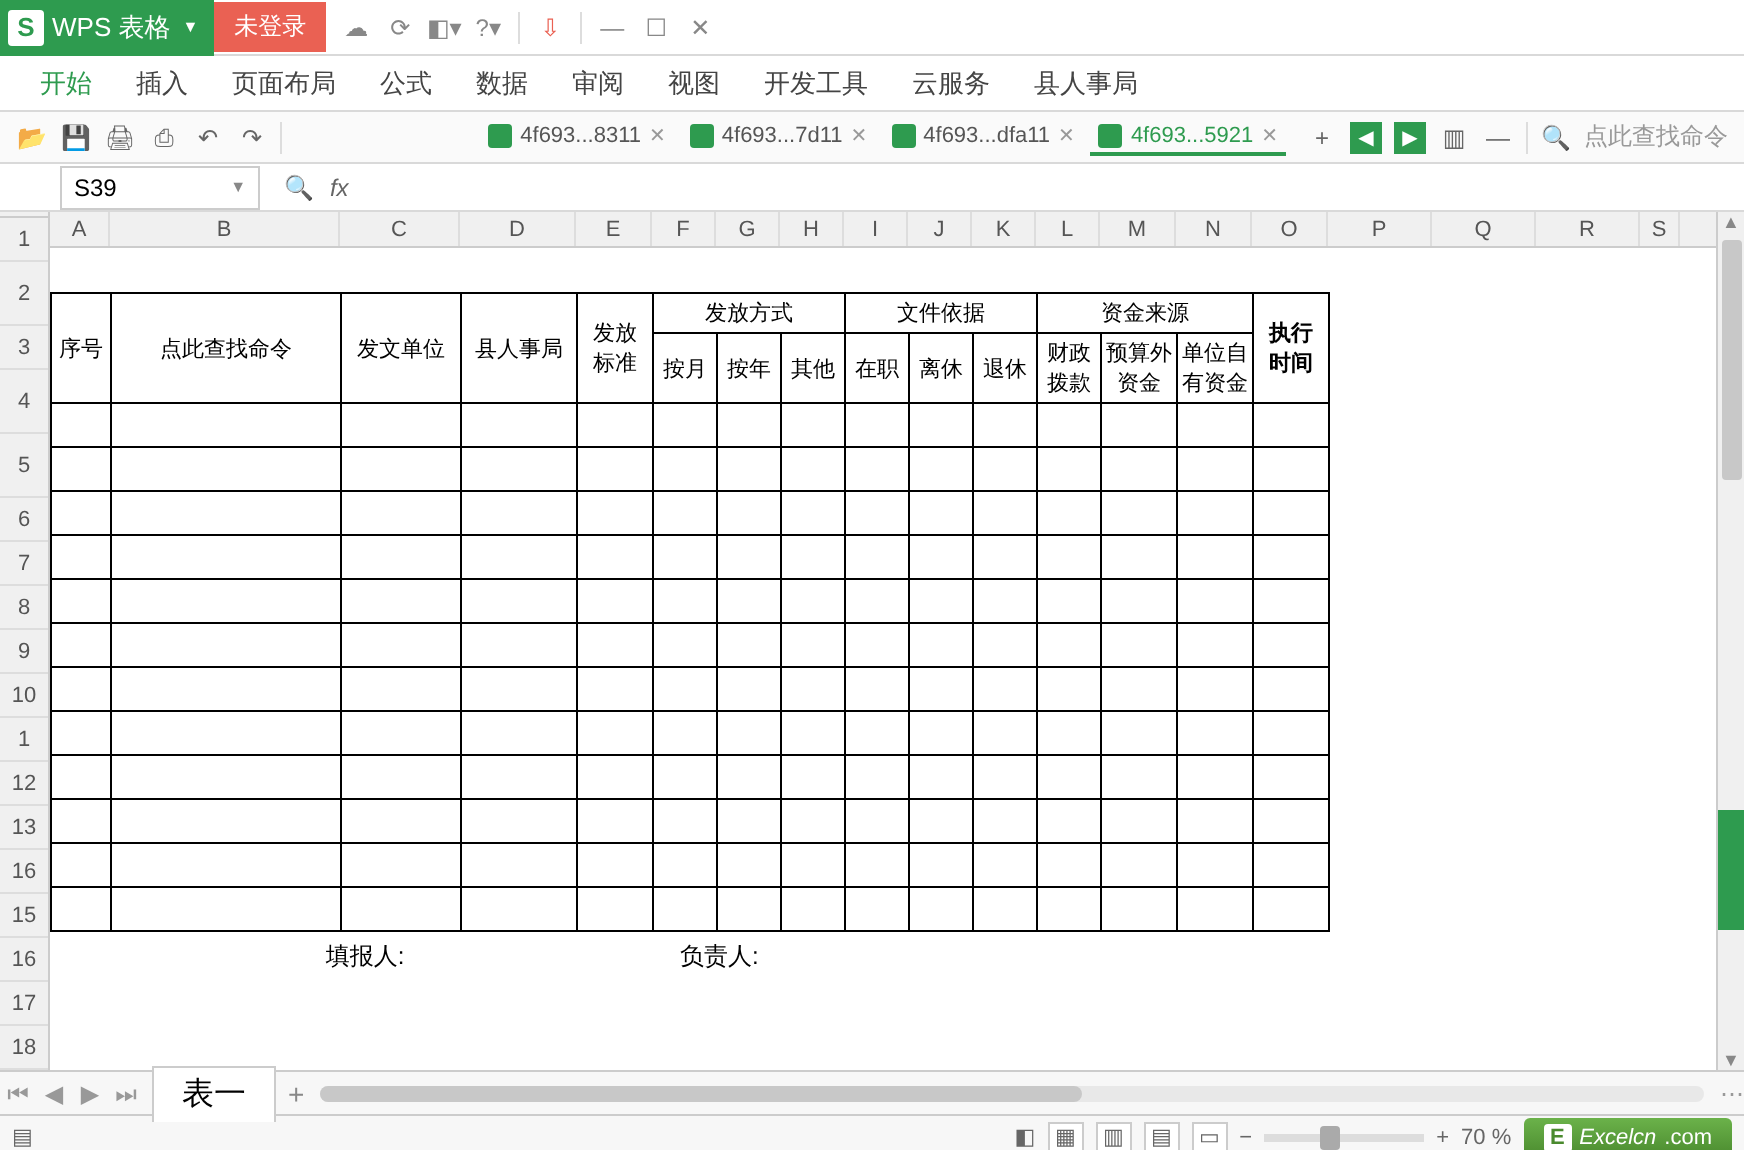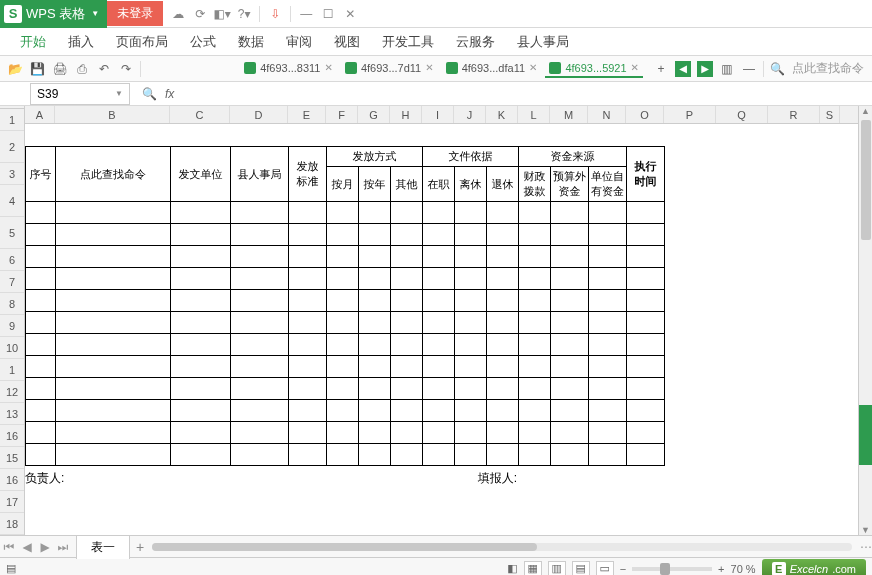--- a/index.html
+++ b/index.html
@@ -60,21 +60,21 @@
 .subrow { width:630px; display:flex; justify-content:space-between; font-size:12px; padding:0 2px 2px; }
 table.dt { border-collapse:collapse; }
 table.dt th, table.dt td { border:1px solid #000; font-size:11px; text-align:center; font-weight:normal; }
 table.dt th { padding:2px 1px; }
 .footer-row { width:630px; display:flex; font-size:12px; padding-top:4px; }
 .footer-row span { flex:1; }
 
 
 .stabs { height:22px; display:flex; align-items:center; border-top:1px solid #ccc; background:#f7f7f7; }
 .stabs .nav { width:18px; text-align:center; color:#999; cursor:pointer; }
-.stab { padding:3px 14px; background:#fff; border:1px solid #ccc; border-bottom:none; font-size:12px; margin-left:4px; }
+.stab { padding:3px 14px; background:#fff; border:1px solid #ccc; border-bottom:none; font-size:16px; margin-left:4px; }
 .stabs .plus { margin-left:6px; color:#888; cursor:pointer; font-size:14px; }
 .hsb { flex:1; margin:0 8px; height:8px; background:#e8e8e8; border-radius:4px; position:relative; }
 .hsb .thumb { position:absolute; left:0; width:55%; height:8px; background:#c8c8c8; border-radius:4px; }
 
 
 .status { height:22px; display:flex; align-items:center; border-top:1px solid #ccc; background:#f7f7f7; padding:0 6px; gap:6px; font-size:11px; color:#666; }
 .status .sp { flex:1; }
 .viewbtn { width:18px; height:16px; border:1px solid #ccc; background:#fff; display:flex; align-items:center; justify-content:center; cursor:pointer; }
 .slider { width:80px; height:4px; background:#ddd; position:relative; }
 .slider .knob { position:absolute; left:35%; top:-4px; width:10px; height:12px; background:#aaa; border-radius:2px; }
@@ -448,22 +448,22 @@
               <td style="height:22px;"></td>
               <td style="height:22px;"></td>
               <td style="height:22px;"></td>
               <td style="height:22px;"></td>
               <td style="height:22px;"></td>
               <td style="height:22px;"></td>
             </tr>
           </tbody>
         </table>
       <div class="footer-row">
+        <span style="text-align:center;">填报人:</span>
         <span>负责人:</span>
-        <span style="text-align:center;">填报人:</span>
       </div>
     </div>
   </div>
   <div class="vsb">
     <span style="font-size:9px;color:#888;">▲</span>
     <div class="thumb" style="height:120px;"></div>
     <div class="acc"></div>
     <span style="font-size:9px;color:#888;">▼</span>
   </div>
 </div>

